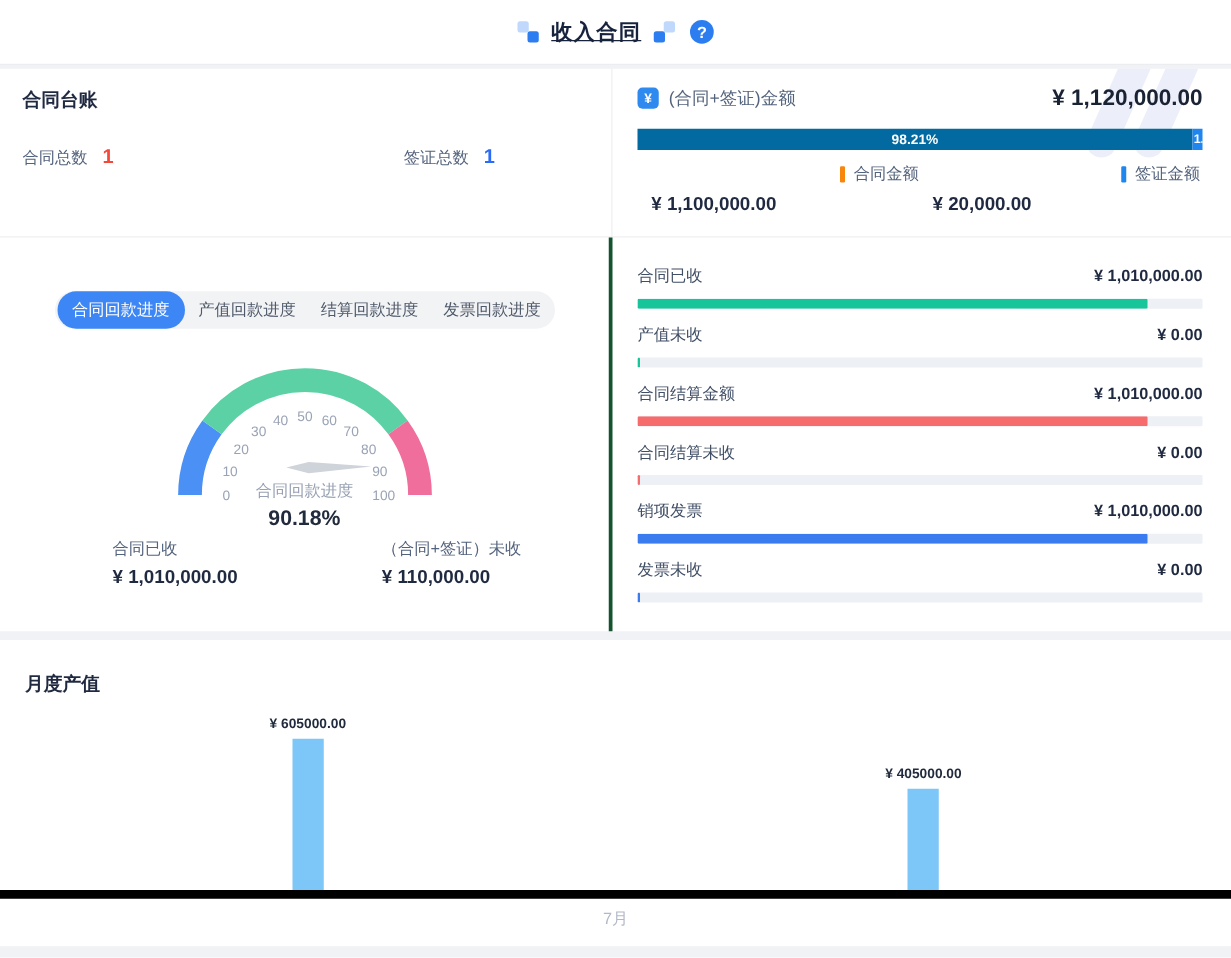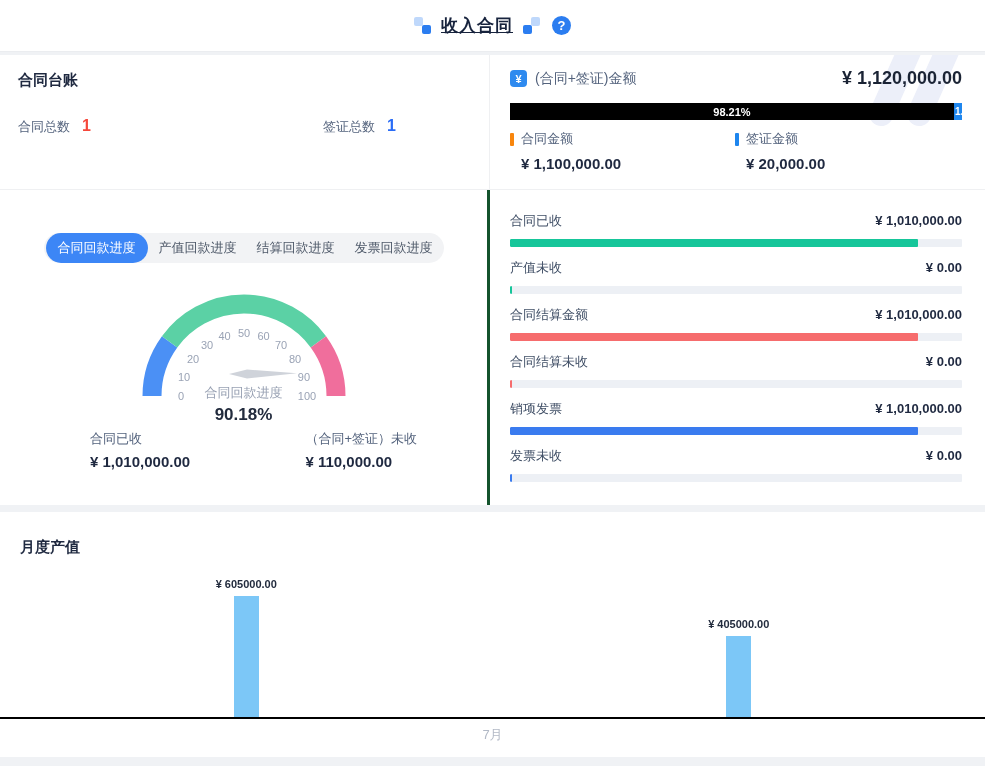--- a/index.html
+++ b/index.html
@@ -56,21 +56,21 @@
   }
   .amount-label { font-size:14px; color:#54637D; }
   .amount-total { margin-left:auto; font-size:18px; font-weight:700; color:#1A2334; }
   .split-bar { position:relative; z-index:1; margin-top:14px; height:17px; display:flex; width:100%; }
   .split-main { height:100%; display:flex; align-items:center; justify-content:center;
     color:#fff; font-size:11px; font-weight:700; overflow:hidden; }
   .split-rest { height:100%; flex:1; display:flex; align-items:center; justify-content:flex-start;
     color:#fff; font-size:10px; font-weight:700; overflow:hidden; padding-left:1px; white-space:nowrap; }
   .amount-legend { position:relative; z-index:1; display:flex; margin-top:10px; }
   .legend-col { width:225px; }
-  .legend-head { display:flex; align-items:center; gap:7px; }
+  .legend-head { display:flex; align-items:center; gap:7px;justify-content:flex-end; }
   .legend-mark { width:4px; height:13px; border-radius:1px; flex:none; }
   .legend-label { font-size:13px; color:#54637D; }
   .legend-value { margin-top:7px; padding-left:11px; font-size:15px; font-weight:700; color:#1F2940; }
   
   .tabs-center { text-align:center; }
   .tabs {
     display:inline-flex; align-items:center; background:#F2F3F5; border-radius:16px;
     height:30px; padding:0 2px; gap:2px;
   }
   .tab { font-size:13px; color:#4E5969; padding:0 9px; line-height:30px; border-radius:15px;
@@ -90,21 +90,21 @@
   .hrow { margin-bottom:12px; }
   .hrow-top { display:flex; justify-content:space-between; align-items:baseline; }
   .hrow-label { font-size:13px; color:#404F66; }
   .hrow-value { font-size:13px; font-weight:700; color:#1F2940; }
   .track { margin-top:9px; height:8px; background:#EDF0F5; border-radius:1px; overflow:hidden; }
   .fill { height:100%; border-radius:1px; }
   
   .chart-panel { margin-top:7px; background:#fff; width:985px; height:245px; padding:26px 0 0 0; }
   .chart-panel .card-title { padding-left:20px; }
   .mchart { height:160px; margin-top:2px; display:flex; align-items:flex-start;
-    border-bottom:2px solid #000000; }
+    border-bottom:7px solid #000000; }
   .mcat { flex:1; height:100%; display:flex; flex-direction:column; align-items:center; justify-content:flex-end; }
   .mval { font-size:11px; font-weight:700; color:#222B3D; margin-bottom:6px; white-space:nowrap; }
   .mbar { width:25px; background:#7CC7F7; }
   .mlabels { display:flex; padding-top:7px;gap:22px; }
   .mlab { flex:1; text-align:center; font-size:13px; color:#B2B9C6; }
 </style>
 </head>
 <body>
 
 <header class="app-header">
@@ -138,21 +138,21 @@
 
   <div class="q q-tr">
     <div class="deco-hash hash-1"></div>
     <div class="deco-hash hash-2"></div>
     <div class="amount-top">
       <span class="amount-icon">¥</span>
       <span class="amount-label">(合同+签证)金额</span>
       <span class="amount-total">¥ 1,120,000.00</span>
     </div>
     <div class="split-bar">
-      <div class="split-main" id="split-main" style="width: 98.21%; background: #000000;">98.21%</div>
+      <div class="split-main" id="split-main" style="width: 98.21%; background: #0369a1;">98.21%</div>
       <div class="split-rest" id="split-rest" style="background: rgb(30, 134, 238);">1.</div>
     </div>
     <div class="amount-legend" id="amount-legend">
         <div class="legend-col">
           <div class="legend-head">
             <span class="legend-mark" style="background: rgb(248, 134, 13);"></span>
             <span class="legend-label">合同金额</span>
           </div>
           <div class="legend-value">¥ 1,100,000.00</div>
         </div>

